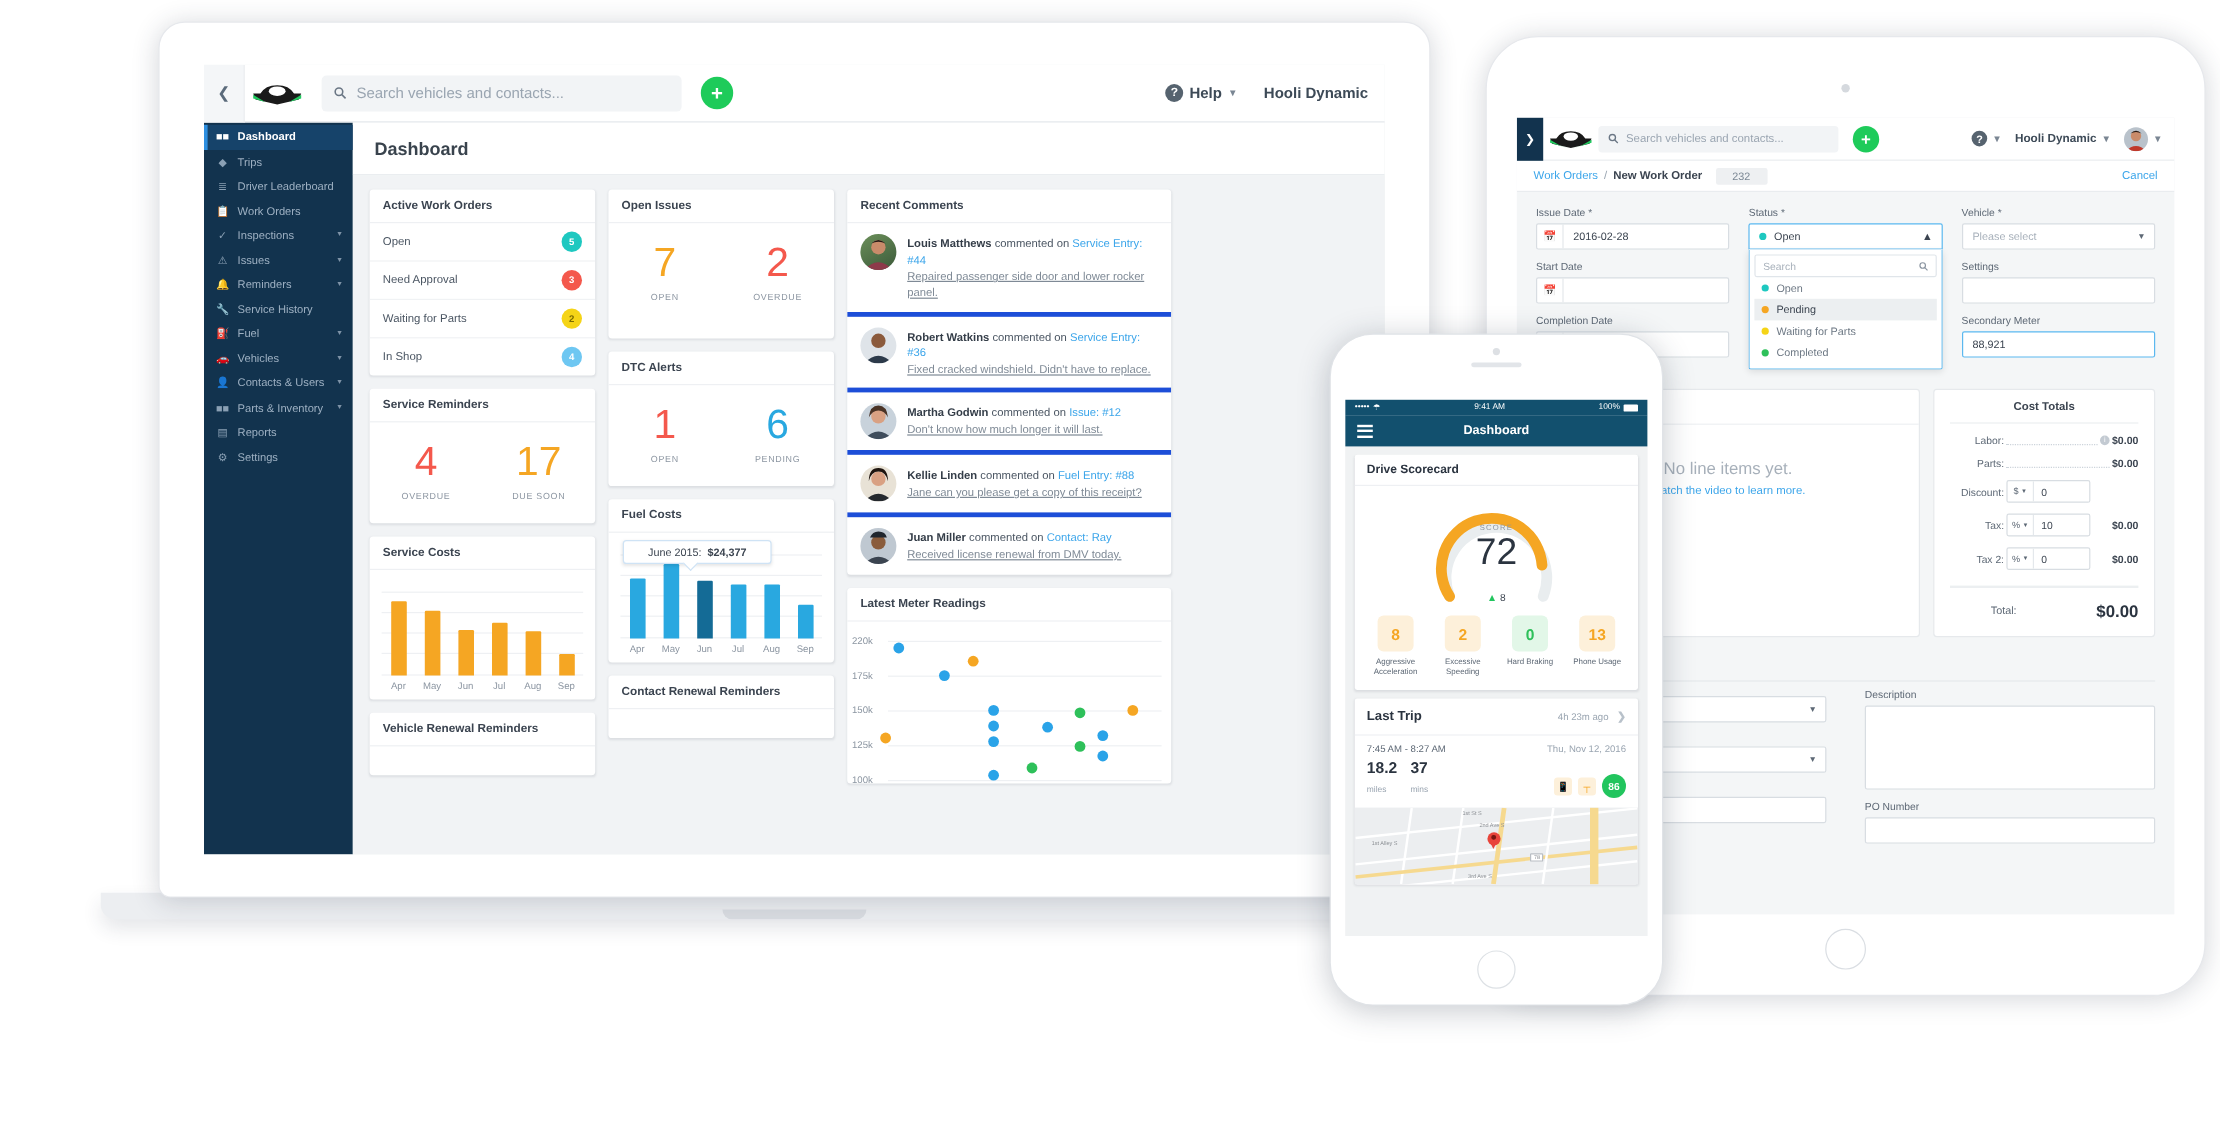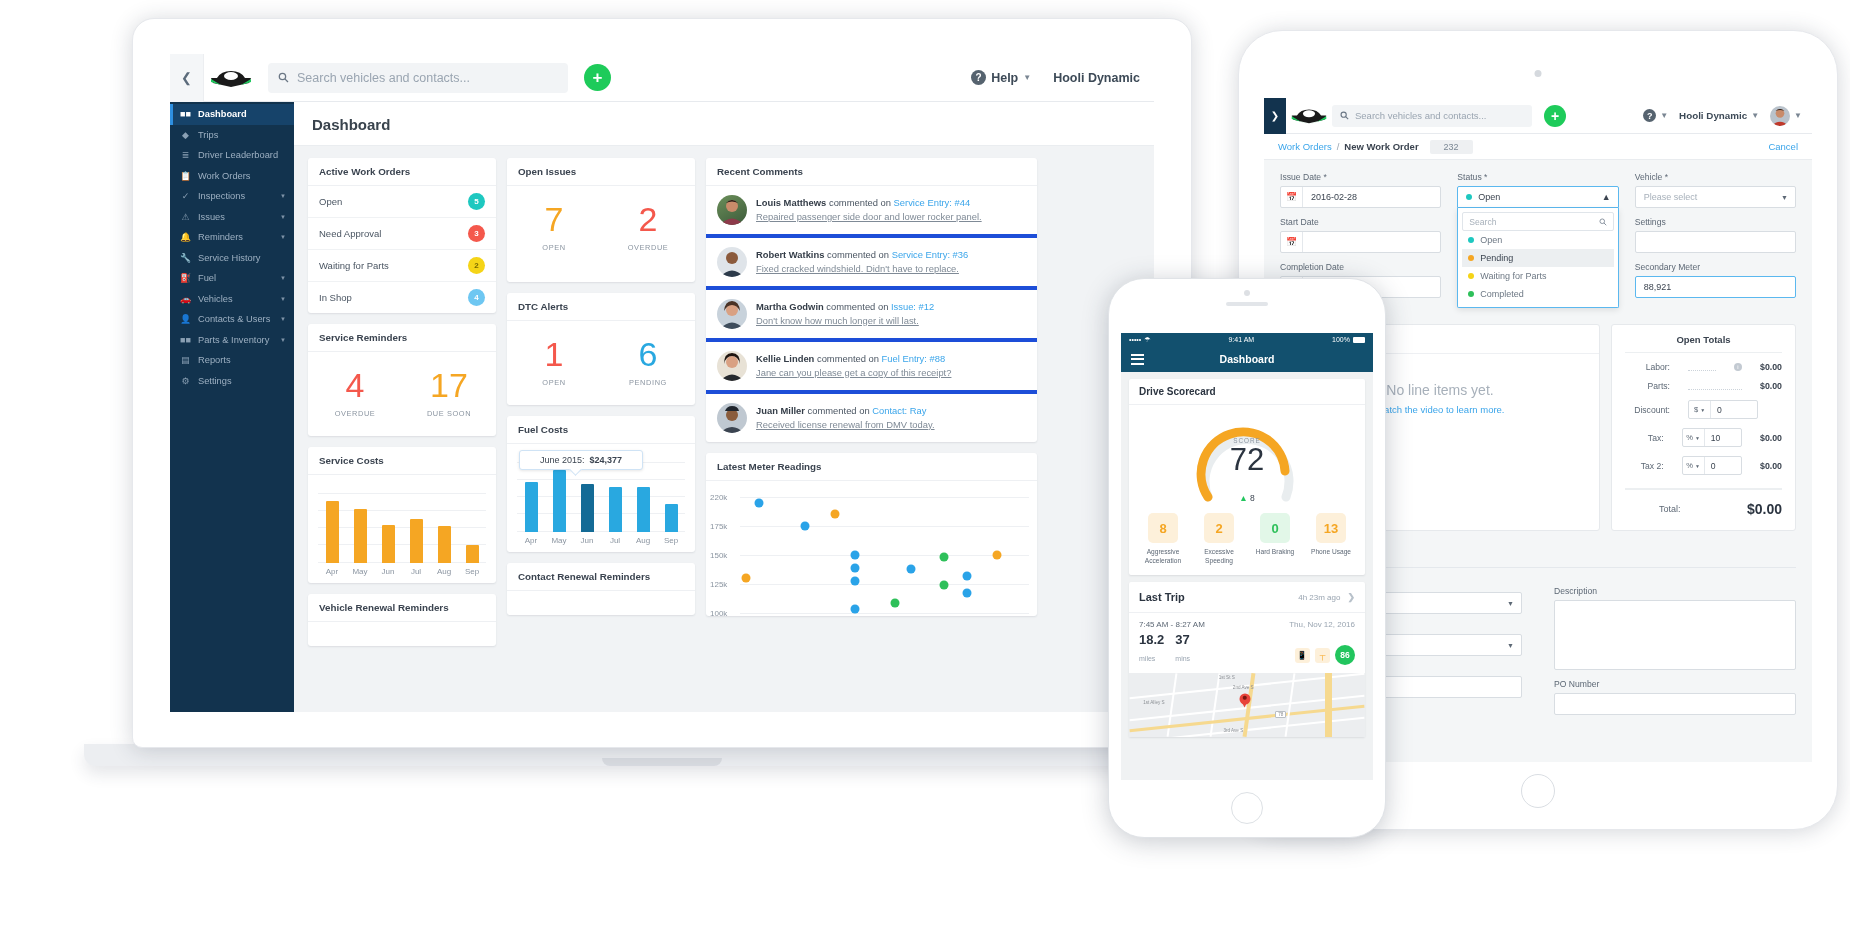--- a/index.html
+++ b/index.html
@@ -65,21 +65,21 @@
   .nav-ico { width:11px; text-align:center; font-size:9px; color:#8aa0b4; flex:0 0 11px; }
   .nav-item.active .nav-ico { color:#fff; }
   .nav-chev { margin-left:auto; font-size:6px; color:#7e93a7; }
 
   
   .content { flex:1; background:#f1f3f5; overflow:hidden; }
   .page-title { padding:14px 0 12px 18px; font-size:15px; color:#39434d;
                 font-weight:bold; background:#fff; border-bottom:1px solid #eaedf0; }
   .grid { padding:12px 14px; display:flex; gap:11px; }
   .col { display:flex; flex-direction:column; gap:11px; }
-  .col-a { width:188px; } .col-b { width:188px; } .col-c { width:331px; }
+  .col-a { width:188px; } .col-b { width:188px; } .col-c { width:270px; }
   .card { background:#fff; border-radius:3px; box-shadow:0 1px 2px rgba(30,40,55,.10);
           overflow:hidden; }
   .card-head { padding:8px 11px; font-size:9.8px; font-weight:bold; color:#3b4450;
                border-bottom:1px solid #eef0f3; }
 
   .wo-row { display:flex; align-items:center; padding:7px 11px; font-size:9.5px;
             color:#4a5562; border-bottom:1px solid #f0f2f4; }
   .wo-row:last-child { border-bottom:none; }
   .badge { margin-left:auto; min-width:17px; height:17px; border-radius:50%;
            color:#fff; font-size:8px; display:flex; align-items:center;
@@ -192,40 +192,40 @@
   .p-left { flex:1; }
   .p-tabs { display:flex; gap:18px; padding:9px 14px; font-size:9px; color:#7b8794;
             border-bottom:1px solid #eef0f3; }
   .p-empty { padding:28px 14px; text-align:center; }
   .p-empty .big { font-size:14px; color:#a7b0ba; }
   .p-empty .lnk { font-size:9.5px; color:#3ba5ea; margin-top:6px; }
   .p-right { width:185px; padding:9px 13px 13px; }
   .ct-title { text-align:center; font-size:9.5px; font-weight:bold; color:#3b4450;
               padding-bottom:7px; border-bottom:1px solid #eceff1; }
   .ct-row { display:flex; align-items:center; font-size:8.6px; color:#5d6875;
-            margin-top:9px; gap:18px; }
+            margin-top:9px; gap:2px; }
   .ct-row .lbl { width:45px; text-align:right; }
   .ct-row .dots { flex:1; border-bottom:1px dotted #ccd3da; height:8px; }
   .ct-row .amt { font-weight:bold; color:#3b4450; font-size:8.8px; }
   .ct-mini { display:flex; border:1px solid #d8dde2; border-radius:2px; height:19px;
              overflow:hidden; }
   .ct-mini .u { width:22px; border-right:1px solid #e4e8ec; display:flex; align-items:center;
                 justify-content:center; font-size:7.6px; color:#5d6875; gap:2px; }
   .ct-mini .v { flex:1; display:flex; align-items:center; padding-left:6px; font-size:8.6px;
                 color:#3b4450; }
   .ct-total { display:flex; align-items:center; margin-top:13px; padding-top:11px;
               border-top:2px solid #eceff1; font-size:9px; color:#5d6875; }
   .ct-total .t { font-size:14px; font-weight:bold; color:#2b3440; margin-left:auto; }
   .ibadge { width:8px; height:8px; border-radius:50%; background:#c3cad2; color:#fff;
             font-size:6px; display:flex; align-items:center; justify-content:center; }
 
   .t-details { padding:16px 16px 0; }
   .t-details h3 { font-size:11px; color:#4a5562; font-weight:normal; padding-bottom:8px;
                   border-bottom:1px solid #e4e8ec; }
-  .td-grid { display:flex; gap:32px; margin-top:12px; }
+  .td-grid { display:flex; gap:32px; }
   .ta { height:70px; border:1px solid #d8dde2; border-radius:2px; background:#fff; }
 
   
   .phone { position:absolute; left:1108px; top:278px; width:278px; height:560px; z-index:40; }
   .phone-body { position:absolute; inset:0; background:#fff; border-radius:36px;
                 box-shadow:0 4px 26px rgba(40,50,70,.26); border:1px solid #e0e3e7; }
   .phone-speaker { position:absolute; left:50%; top:24px; transform:translateX(-50%);
                    width:42px; height:4px; border-radius:2px; background:#e2e5e9; }
   .phone-cam { position:absolute; left:50%; top:12px; transform:translateX(-50%);
                width:6px; height:6px; border-radius:50%; background:#dde0e4; }
@@ -800,21 +800,21 @@
             <span>Labor (0)</span>
             <span>Parts (0)</span>
           </div>
           <div class="p-empty">
             <div class="big">No line items yet.</div>
             <div class="lnk">Watch the video to learn more.</div>
           </div>
         </div>
 
         <div class="t-panel p-right">
-          <div class="ct-title">Open Totals</div>
+          <div class="ct-title">Cost Totals</div>
 
           <div class="ct-row">
             <span class="lbl">Labor:</span>
             <span class="dots"></span>
             <span class="ibadge">i</span>
             <span class="amt">$0.00</span>
           </div>
           <div class="ct-row">
             <span class="lbl">Parts:</span>
             <span class="dots"></span>

